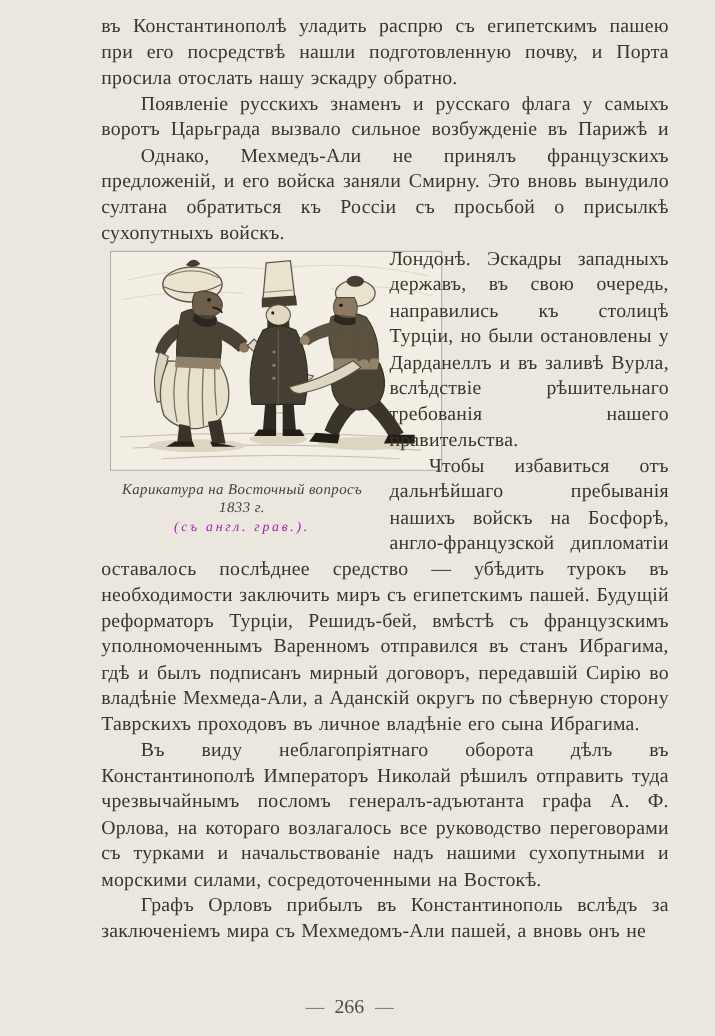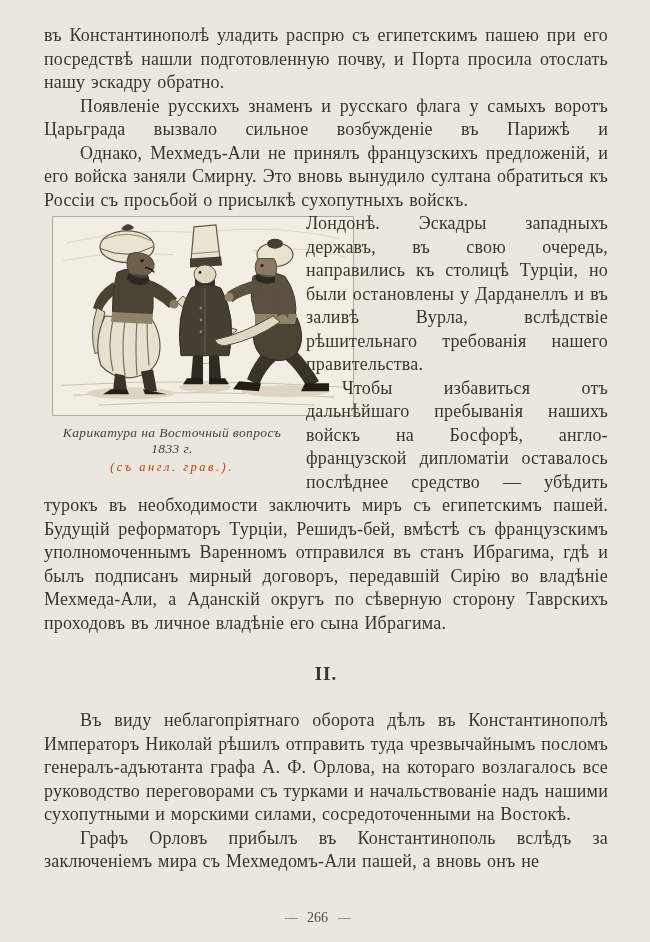--- a/index.html
+++ b/index.html
@@ -2,49 +2,49 @@
 <html><head>
 <meta charset="utf-8">
 <style>
   * { box-sizing: border-box; }
   html, body { margin: 0; padding: 0; }
   body {
     width: 650px; height: 942px; overflow: hidden; position: relative;
     background: #ebe7df; color: #3a352c;
     font-family: "Liberation Serif", "DejaVu Serif", serif;
   }
-  .page { padding: 24px 42px 0 44px; }
+  .page { padding: 12px 42px 0 44px; margin-left: 48px; }
   p {
     margin: 0; font-size: 18px; line-height: 23.5px;
     text-align: justify; letter-spacing: 0.2px; word-spacing: 1px;
   }
   .indent { text-indent: 36px; }
   .force-last { text-align-last: justify; }
   .wrap-sec::after { content: ""; display: block; clear: both; }
   .figure { float: left; width: 240px; margin: 5px 14px 2px 8px; }
   .art {
     width: 302px; height: 200px; border: 1px solid #b3ab9a;
     background: #f2eee3; overflow: hidden;
   }
   .art svg { display: block; }
   .cap1 {
     font-style: italic; font-size: 13.5px; line-height: 16px;
     text-align: center; margin-top: 9px; letter-spacing: 0.4px; color: #46413a;
   }
   .cap2 {
     font-style: italic; font-size: 12.5px; line-height: 15px;
-    text-align: center; margin-top: 3px; letter-spacing: 2.5px; color: #c2410c;
+    text-align: center; margin-top: 3px; letter-spacing: 2.5px; color: #a21caf;
   }
   .heading {
     clear: both; margin: 28px 0 24px; text-align: center;
     font-size: 19px; font-weight: bold; letter-spacing: 1px;
   }
   .footer {
     position: absolute; left: 0; right: 15px; bottom: 16px;
-    text-align: center; font-size: 14px; color: #4e4941;
+    text-align: center; font-size: 18px; color: #4e4941;
   }
   .footer .dash { color: #7c766a; margin: 0 10px; letter-spacing: -1px; }
 </style>
 </head>
 <body style="background: rgb(235, 231, 223); color: rgb(58, 53, 44);">
 
 <div class="page">
 
   <p>въ Константинополѣ уладить распрю съ египетскимъ пашею при его посредствѣ нашли подготовленную почву, и Порта просила отослать нашу эскадру обратно.</p>
 
@@ -148,21 +148,20 @@
       <figcaption>
         <div class="cap1">Карикатура на Восточный вопросъ 1833 г.</div>
         <div class="cap2">(съ англ. грав.).</div>
       </figcaption>
     </figure>
 
     <p>Лондонѣ. Эскадры западныхъ державъ, въ свою очередь, направились къ столицѣ Турціи, но были остановлены у Дарданеллъ и въ заливѣ Вурла, вслѣдствіе рѣшительнаго требованія нашего правительства.</p>
     <p class="indent">Чтобы избавиться отъ дальнѣйшаго пребыванія нашихъ войскъ на Босфорѣ, англо-французской дипломатіи оставалось послѣднее средство — убѣдить турокъ въ необходимости заключить миръ съ египетскимъ пашей. Будущій реформаторъ Турціи, Решидъ-бей, вмѣстѣ съ французскимъ уполномоченнымъ Варенномъ отправился въ станъ Ибрагима, гдѣ и былъ подписанъ мирный договоръ, передавшій Сирію во владѣніе Мехмеда-Али, а Аданскій округъ по сѣверную сторону Таврскихъ проходовъ въ личное владѣніе его сына Ибрагима.</p>
   </div>
 
-  <div class="heading">II.</div>
 
   <p class="indent">Въ виду неблагопріятнаго оборота дѣлъ въ Константинополѣ Императоръ Николай рѣшилъ отправить туда чрезвычайнымъ посломъ генералъ-адъютанта графа А. Ф. Орлова, на котораго возлагалось все руководство переговорами съ турками и начальствованіе надъ нашими сухопутными и морскими силами, сосредоточенными на Востокѣ.</p>
   <p class="indent">Графъ Орловъ прибылъ въ Константинополь вслѣдъ за заключеніемъ мира съ Мехмедомъ-Али пашей, а вновь онъ не</p>
 </div>
 
 <div class="footer">
   <span class="dash">––</span><span>266</span><span class="dash">––</span>
 </div>
 
 </body></html>

